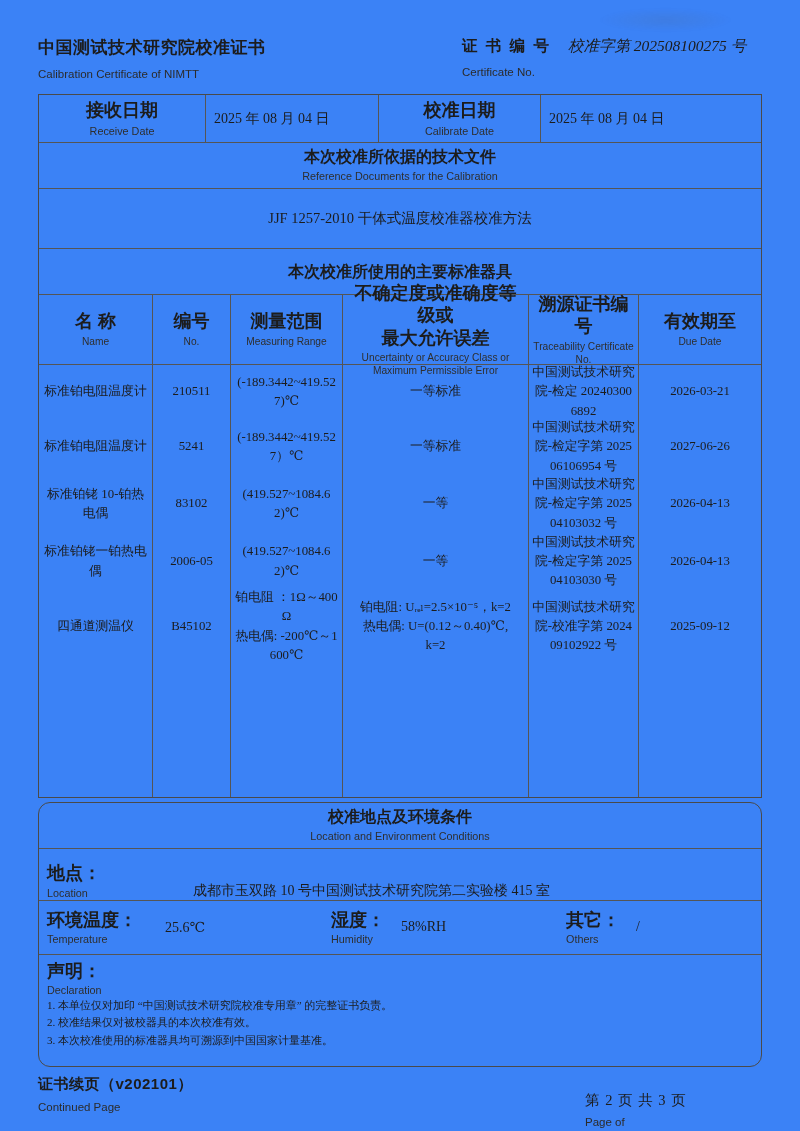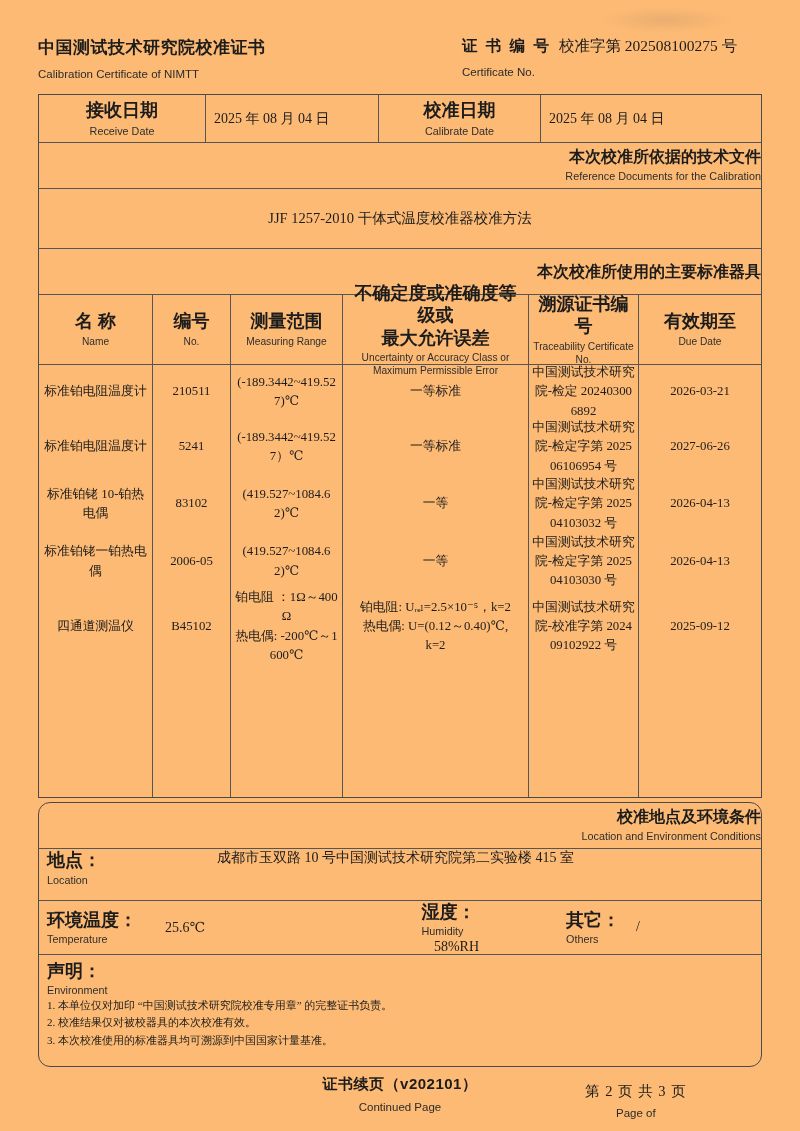--- a/index.html
+++ b/index.html
@@ -1,36 +1,36 @@
 <!DOCTYPE html>
 <html><head>
 <meta charset="utf-8">
 <style>
   * { margin:0; padding:0; box-sizing:border-box; }
   html,body { background:#ffffff; }
   body { width:800px; height:1131px; position:relative; color:#1c1c1c;
          font-family:"Liberation Serif","DejaVu Serif",serif; }
-  .page { position:absolute; inset:0; background:#fdba74; overflow:hidden; }
+  .page { position:absolute; inset:0; background:#3b82f6; overflow:hidden; }
   .smudge { position:absolute; left:598px; top:8px; width:135px; height:24px;
             background:radial-gradient(ellipse at center, rgba(90,90,90,.12), rgba(255,255,255,0) 70%);
             filter:blur(1px); }
   .content { margin:0 38px; width:724px; position:relative; }
 
   
   .doc-header { padding-top:36px; display:flex; }
   .dh-left { width:400px; }
   .dh-right { width:300px; margin-left:24px; }
   .title-cn { font-family:"Liberation Sans","DejaVu Sans",sans-serif; font-weight:600;
               font-size:17px; letter-spacing:.5px; }
   .sub-en { font-family:"Liberation Sans","DejaVu Sans",sans-serif; font-size:11.5px;
             color:#2b2b2b; margin-top:9px; }
   .certno-line { font-size:15.5px; }
   .certno-line .lbl { font-family:"Liberation Sans","DejaVu Sans",sans-serif; font-weight:600;
-                      letter-spacing:2px; margin-right:8px; }
-  .certno-line .val { font-family:"Liberation Serif",serif; }
+                      letter-spacing:2px; margin-right:17px; }
+  .certno-line .val { font-family:"Liberation Serif",serif;font-style:italic; }
 
   
   .tbl { border:1.5px solid #4a4a4a; }
   .trow { display:flex; border-bottom:1px solid #555; }
   .trow:last-child { border-bottom:none; }
   .tcell { border-right:1px solid #555; display:flex; flex-direction:column;
            align-items:center; justify-content:center; text-align:center; }
   .tcell:last-child { border-right:none; }
   .cn-lbl { font-family:"Liberation Sans","DejaVu Sans",sans-serif; font-weight:600; font-size:18px;
             line-height:1.25; white-space:pre-line; }
@@ -38,57 +38,57 @@
             color:#2e2e2e; line-height:1.25; margin-top:3px; }
   .serif-val { font-size:14px; }
 
   
   .tableA { margin-top:14px; }
   .row-dates { height:48px; }
   .row-dates .c1 { width:167px; }
   .row-dates .c2 { width:173px; align-items:flex-start; padding-left:8px; text-align:left; }
   .row-dates .c3 { width:162px; }
   .row-dates .c4 { flex:1; align-items:flex-start; padding-left:8px; text-align:left; }
-  .row-sectitle { height:46px; flex-direction:column; align-items:flex-end; justify-content:center; }
+  .row-sectitle { height:46px; flex-direction:column; align-items:center; justify-content:center; }
   .row-sectitle .cn-lbl { font-size:16px; }
   .row-refcontent { height:60px; align-items:center; justify-content:center; font-size:14.5px; }
   .row-colhead { height:70px; }
   .colw0 { width:114px; } .colw1 { width:78px; } .colw2 { width:112px; }
   .colw3 { width:186px; } .colw4 { width:110px; } .colw5 { flex:1; }
   .row-colhead .tcell { padding:2px 3px; }
   .row-colhead .en-lbl { font-size:10.2px; }
   .tbodyA { display:flex; height:432px; }
   .bcol { display:flex; flex-direction:column; border-right:1px solid #555; }
   .bcol:last-child { border-right:none; }
   .bcell { display:flex; align-items:center; justify-content:center; text-align:center;
            font-size:12.8px; line-height:1.5; padding:2px 3px; white-space:pre-line; }
   .h0 { height:54px; } .h1 { height:56px; } .h2 { height:58px; } .h3 { height:57px; } .h4 { height:73px; }
   .brk { word-break:break-all; }
 
   
   .tableB { margin-top:4px;border-radius:12px; }
-  .row-loc { height:52px; align-items:flex-start; padding-left:8px;gap:24px; }
+  .row-loc { height:52px; align-items:flex-end; padding-left:8px; }
   .lblstack { display:flex; flex-direction:column; justify-content:center; }
   .lblstack .en-lbl { margin-top:2px; }
   .loc-val { font-size:14px; margin-left:92px; }
   .row-env { height:54px; align-items:center; padding-left:8px; }
   .envgrp { display:flex; align-items:center; }
-  .g1 { width:284px; } .g2 { width:235px;flex-direction:column; } .g3 { flex:1; }
+  .g1 { width:284px; } .g2 { width:235px; } .g3 { flex:1; }
   .env-val { font-size:14px; margin-left:28px; }
   .g2 .env-val, .g3 .env-val { margin-left:16px; }
   .row-decl { height:111px; padding:5px 10px 4px 8px; }
   .decl-line { font-size:11px; line-height:1.58; }
 
   .flexrow { display:flex; }
 
   
-  .doc-footer { margin-top:8px; position:relative; height:44px;text-align:center; }
+  .doc-footer { margin-top:8px; position:relative; height:44px; }
   .foot-left .title-cn { font-size:15px; }
   .foot-left .sub-en { margin-top:7px; }
-  .foot-right { position:absolute; left:547px; top:7px; }
+  .foot-right { position:absolute; left:547px; top:16px; }
   .foot-right .pagenum { font-size:14.5px; letter-spacing:1px; }
   .foot-right .sub-en { margin-top:6px; }
 </style>
 </head>
 <body>
 
 <div class="page">
   <div class="smudge"></div>
   <div class="content">
 
@@ -248,21 +248,21 @@
             <div class="cn-lbl">其它：</div>
             <div class="en-lbl">Others</div>
           </div>
           <div class="env-val">/</div>
         </div>
       </div>
 
       <div class="trow row-decl">
         <div style="display:block; width:100%;">
           <div class="cn-lbl">声明：</div>
-          <div class="en-lbl" style="margin-top:1px;">Environment</div>
+          <div class="en-lbl" style="margin-top:1px;">Declaration</div>
           <div class="decl-line">1. 本单位仅对加印 “中国测试技术研究院校准专用章” 的完整证书负责。</div>
           <div class="decl-line">2. 校准结果仅对被校器具的本次校准有效。</div>
           <div class="decl-line">3. 本次校准使用的标准器具均可溯源到中国国家计量基准。</div>
         </div>
       </div>
     </div>
 
     <div class="doc-footer">
       <div class="foot-left">
         <div class="title-cn">证书续页（v202101）</div>

